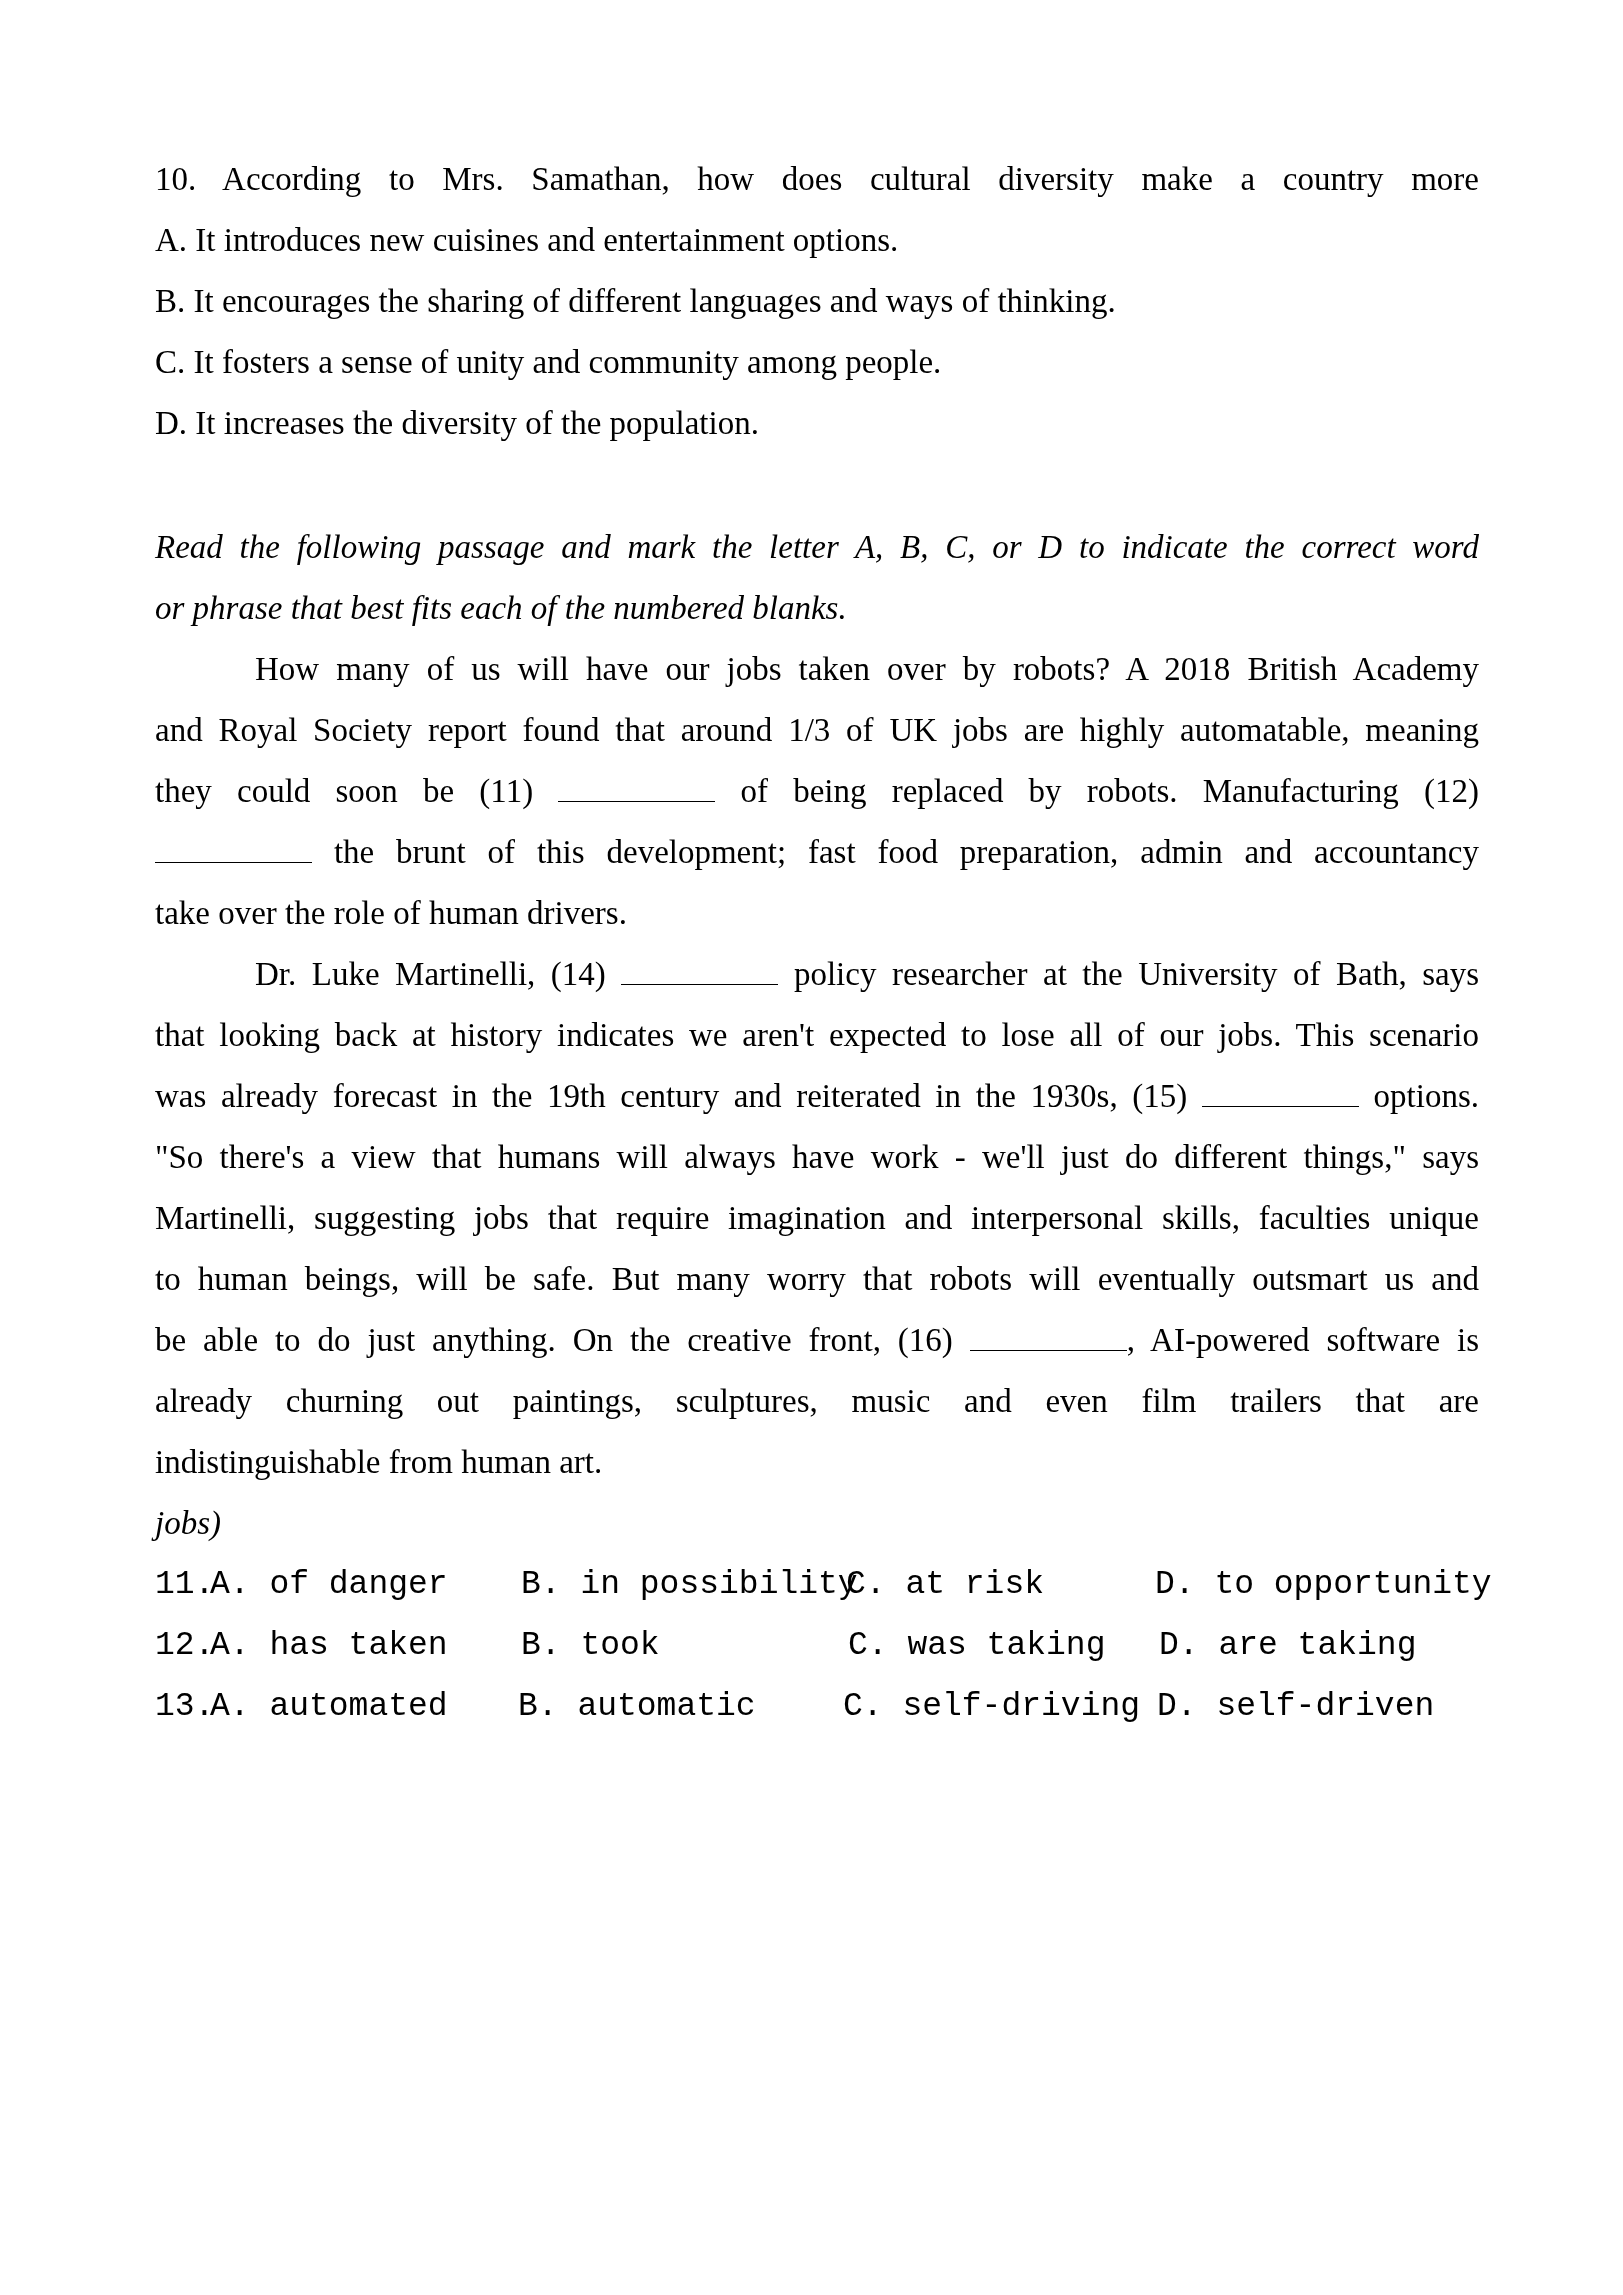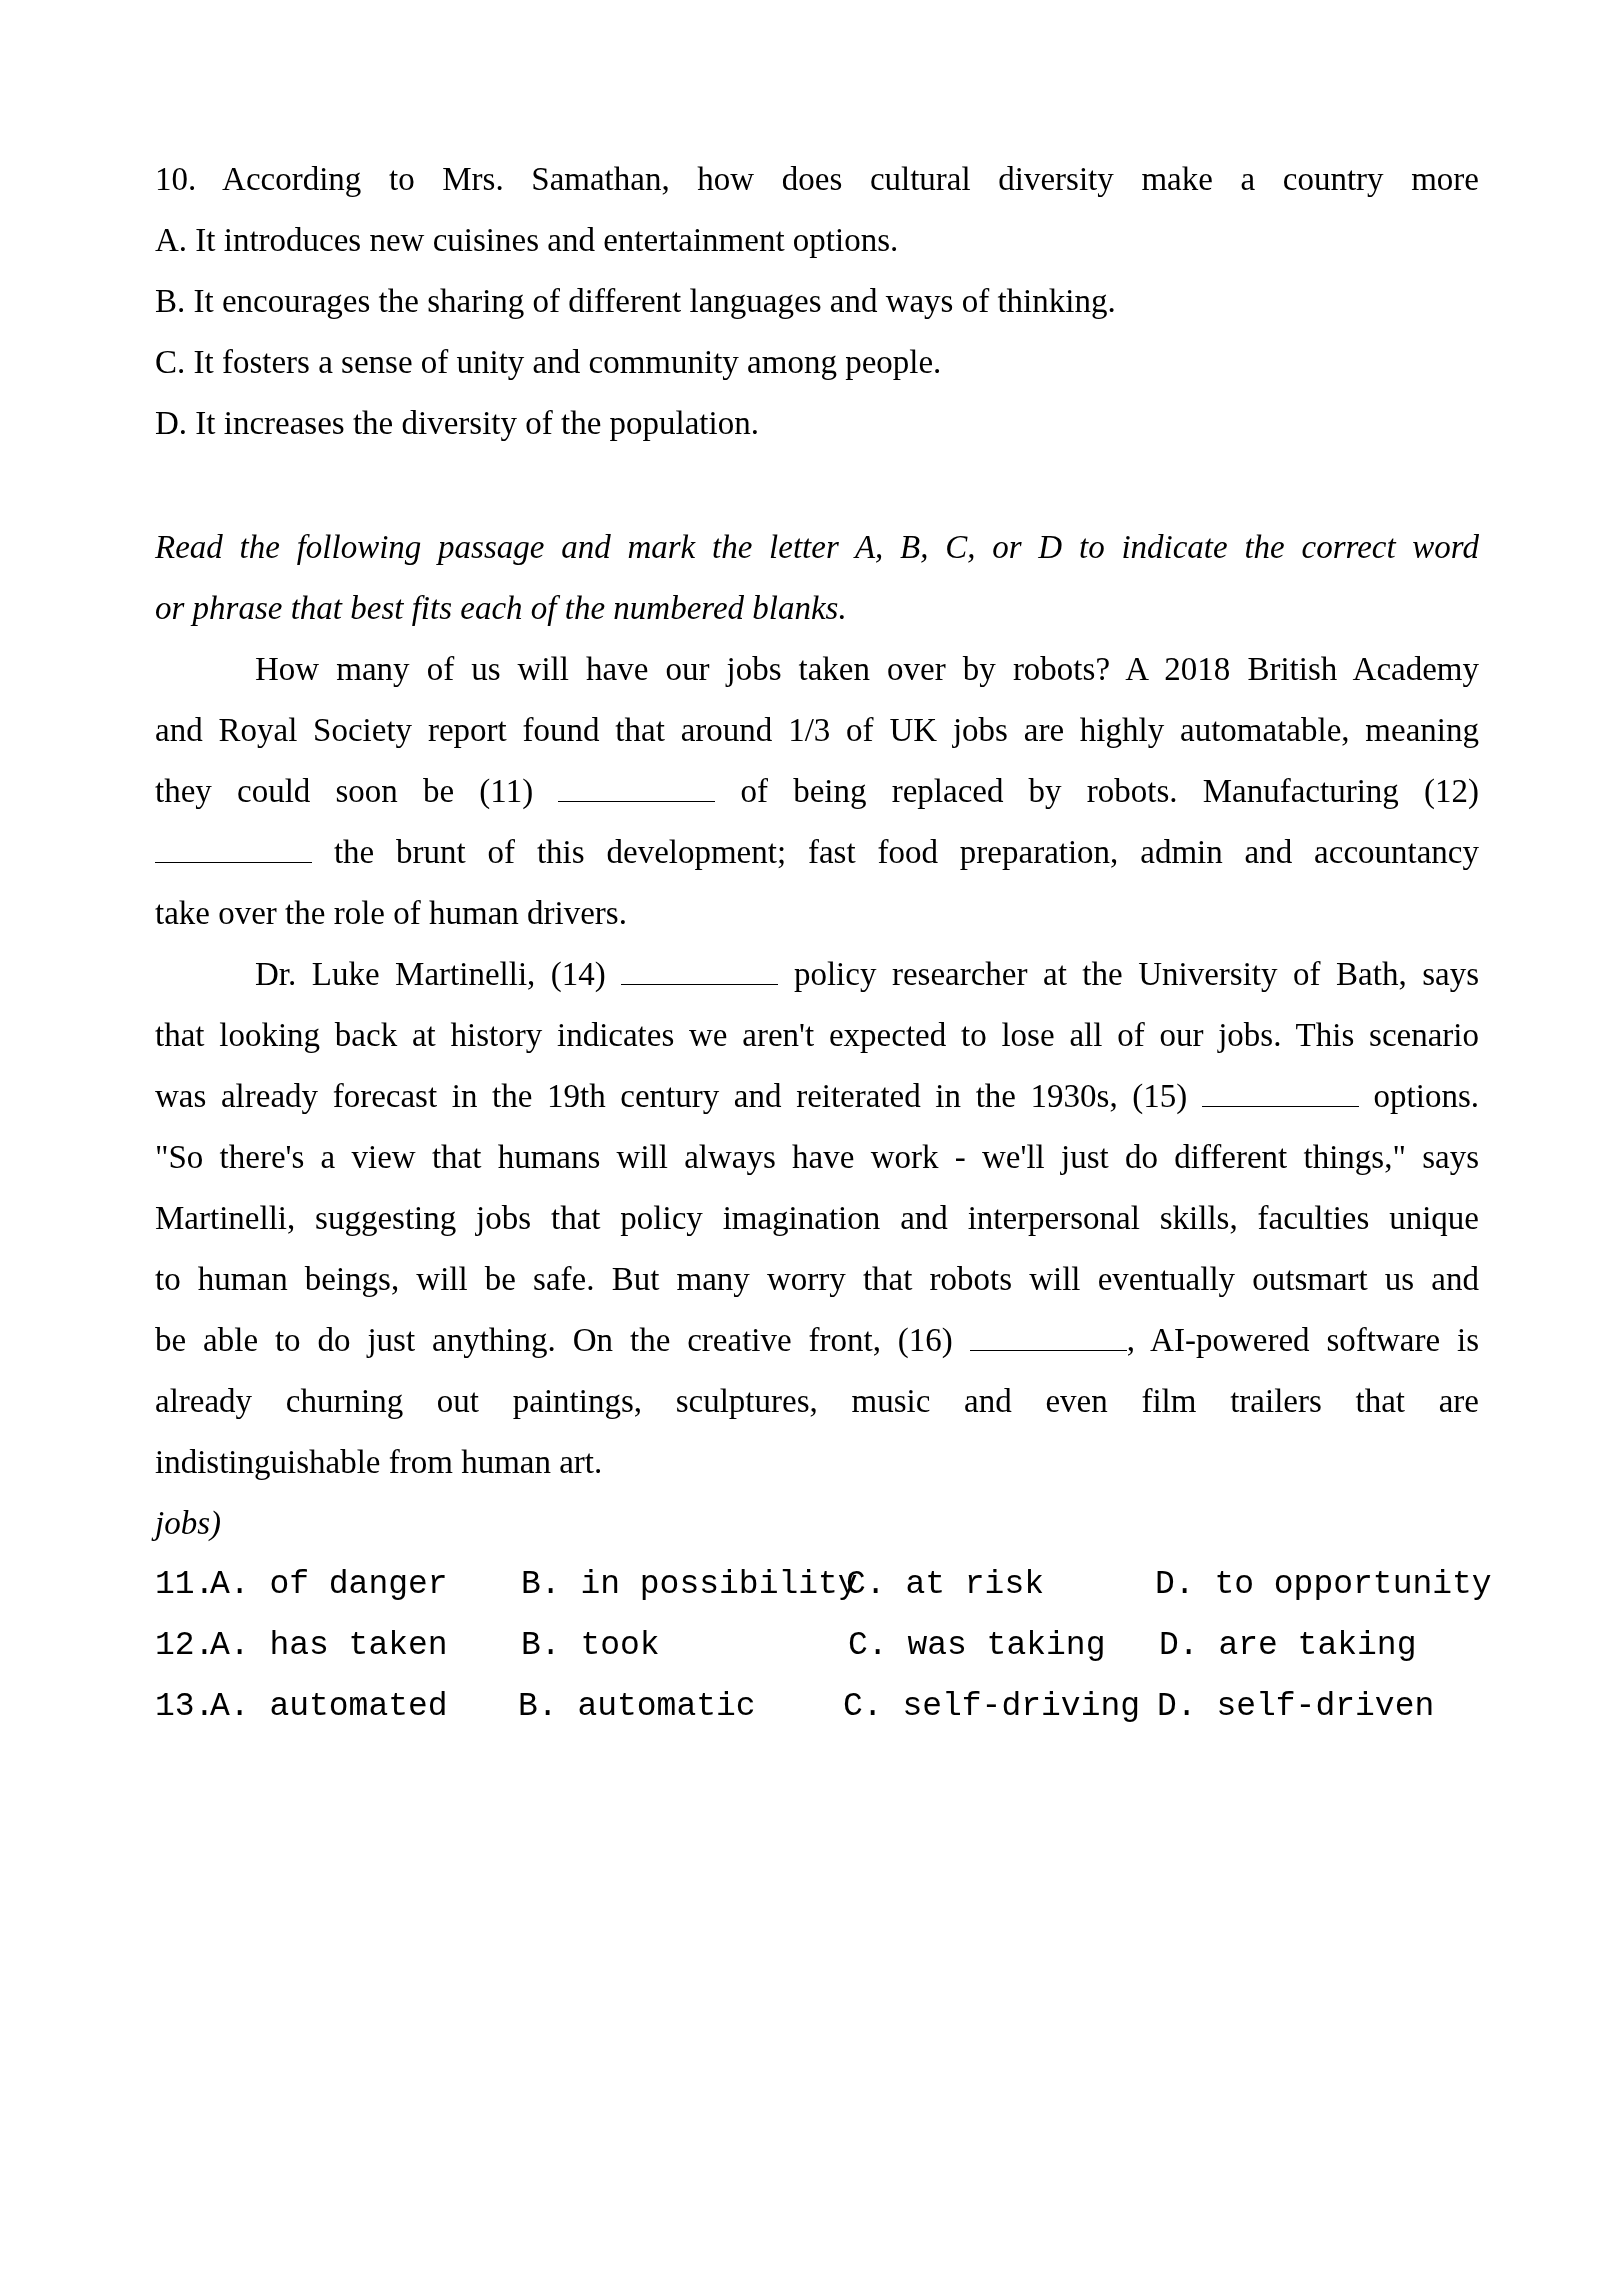--- a/index.html
+++ b/index.html
@@ -93,21 +93,21 @@
       <span class="blank"></span>
       <span>policy researcher at the University of Bath, says</span>
     </div>
     <div class="line justify">that looking back at history indicates we aren't expected to lose all of our jobs. This scenario</div>
     <div class="line justify">
       <span>was already forecast in the 19th century and reiterated in the 1930s, (15)</span>
       <span class="blank"></span>
       <span>options.</span>
     </div>
     <div class="line justify">"So there's a view that humans will always have work - we'll just do different things," says</div>
-    <div class="line justify">Martinelli, suggesting jobs that policy imagination and interpersonal skills, faculties unique</div>
+    <div class="line justify">Martinelli, suggesting jobs that require imagination and interpersonal skills, faculties unique</div>
     <div class="line justify">to human beings, will be safe. But many worry that robots will eventually outsmart us and</div>
     <div class="line justify">
       <span>be able to do just anything. On the creative front, (16)</span>
       <span class="blank"></span><span>, AI-powered software is</span>
     </div>
     <div class="line justify">already churning out paintings, sculptures, music and even film trailers that are</div>
     <div class="line">indistinguishable from human art.</div>
   </section>
 
   <section>

